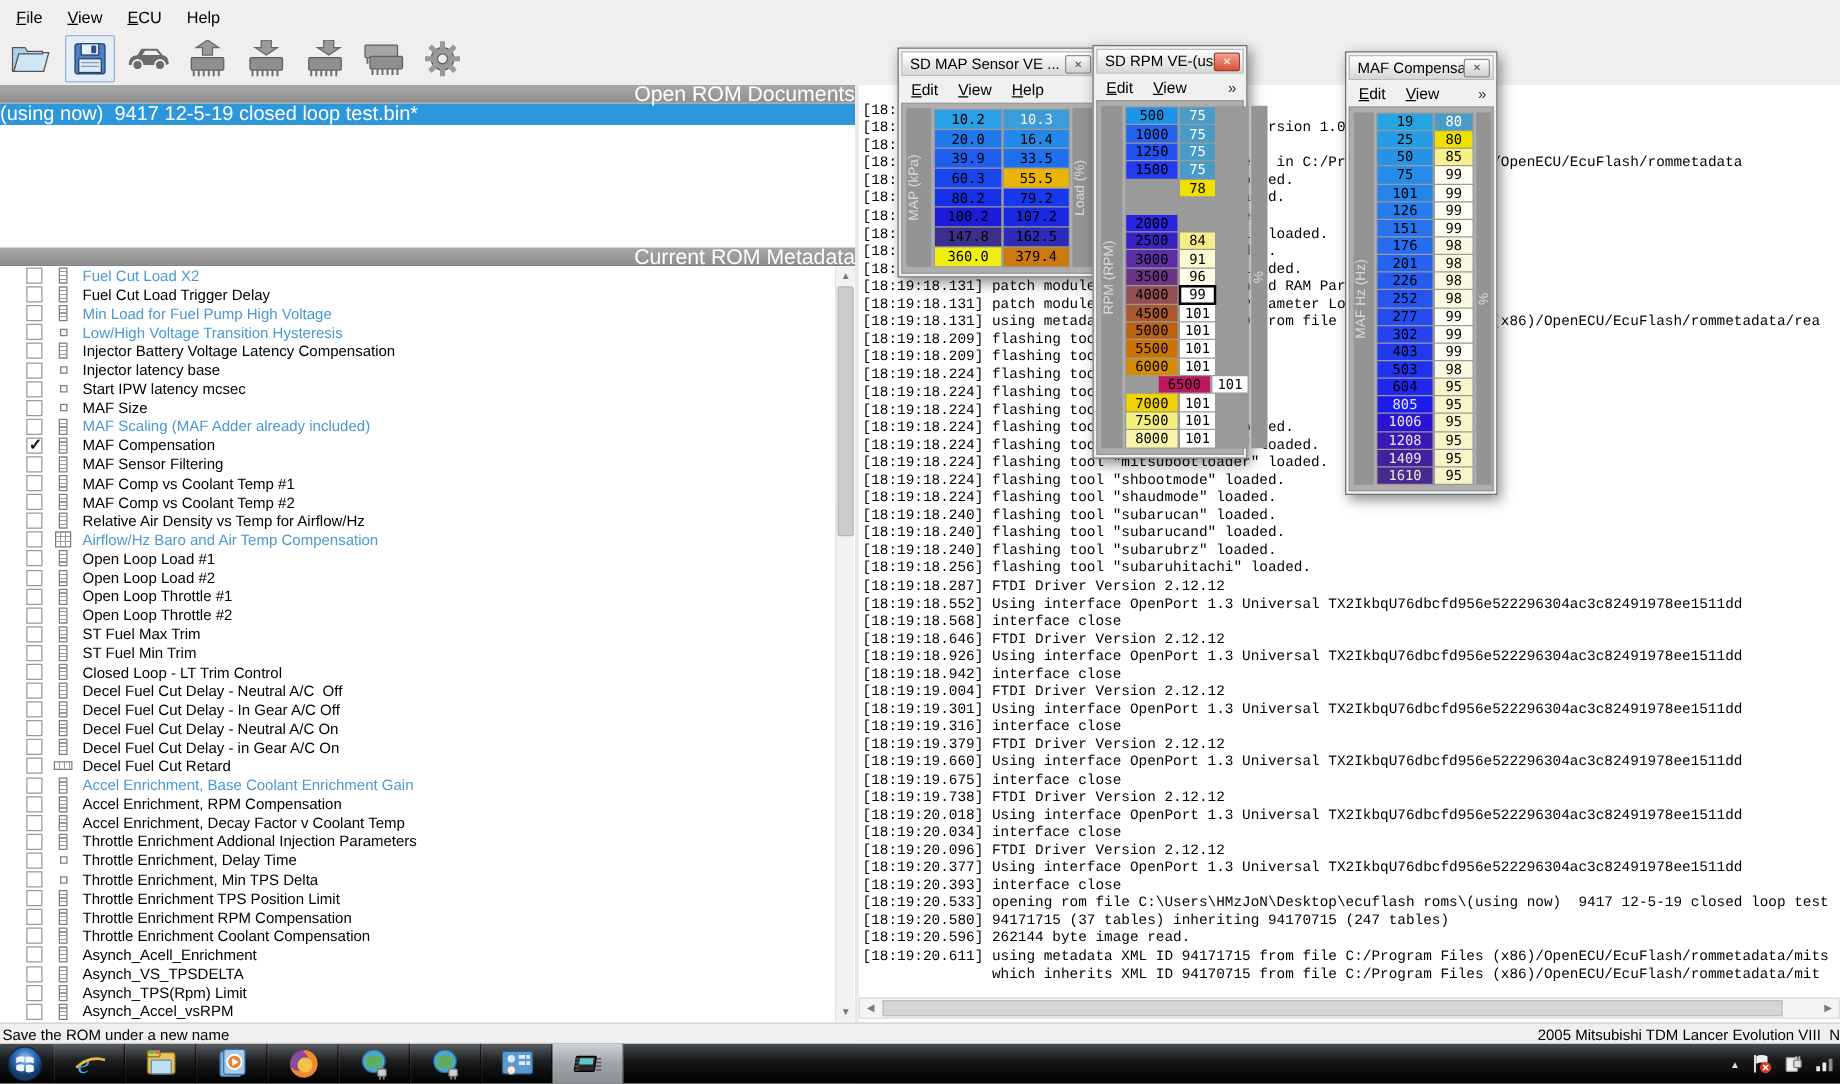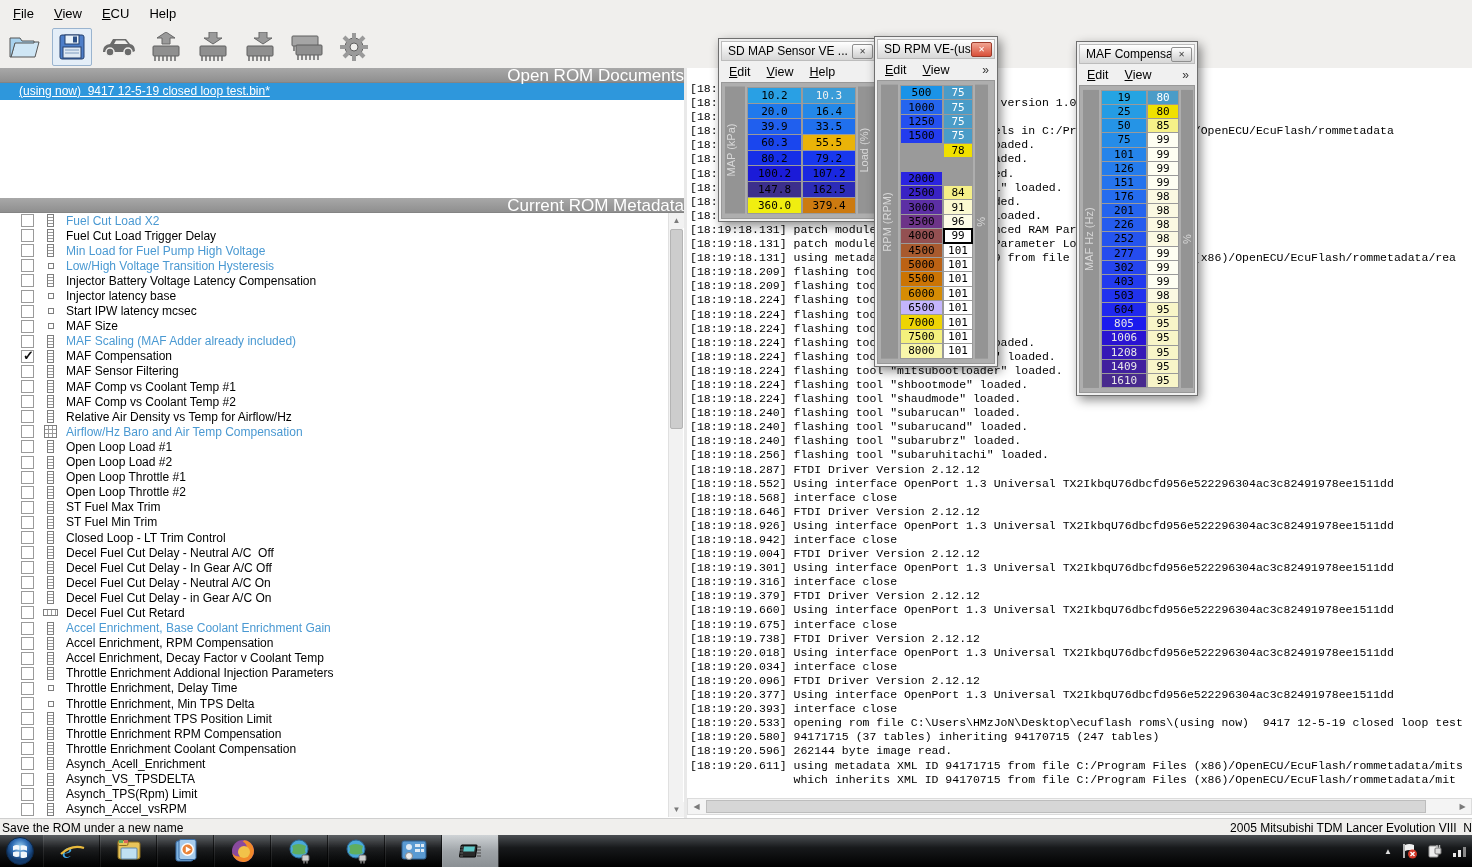--- a/index.html
+++ b/index.html
@@ -13,21 +13,21 @@
 
   
   .toolbar { position:absolute; left:0; top:26px; width:1472px; height:42px; background:#f0efed; display:flex; align-items:center; padding-left:5px; gap:7px; }
   .tbtn { width:40px; height:38px; display:flex; align-items:center; justify-content:center; }
   .tbtn.active { border:1px solid #9ab4cf; background:#e4eef8; border-radius:2px; }
 
   
   .left-pane { position:absolute; left:0; top:68px; width:684px; height:750px; background:#fff; }
   .sec-hdr { height:15px; background:linear-gradient(#a8a8a8,#8f8f8f); color:#fff; font-size:17px; text-align:right; line-height:15px; border-bottom:1px solid #848484; }
   .rom-list { height:115px; background:#fff; }
-  .rom-item { height:17px; line-height:17px; padding-left:19px; font-size:12px; white-space:pre;text-decoration:underline; }
+  .rom-item { height:17px; line-height:17px; padding-left:0; font-size:16px; white-space:pre; }
   .rom-item.selected { background:#2e97dc; color:#fff; }
   .tree { position:relative; height:755px; overflow:hidden; background:#fff; }
   .trow { height:15.1px; display:flex; align-items:center; padding-left:21px; }
   .cbx { width:13px; height:13px; border:1px solid #9a9a9a; background:#fff; margin-right:9px; position:relative; flex:none; }
   .cbx.checked::after { content:"✓"; position:absolute; left:1px; top:-3px; font-size:13px; font-weight:bold; color:#111; }
   .icoslot { width:15px; margin-right:8px; display:flex; justify-content:center; flex:none; }
   .ico-1d { width:7px; height:13px; border:1px solid #7d7d7d; background:repeating-linear-gradient(to bottom,#fff 0 2px,#9a9a9a 2px 3px); }
   .ico-scalar { width:6px; height:6px; border:1px solid #7d7d7d; background:#fff; }
   .ico-2d { width:13px; height:13px; border:1px solid #7d7d7d;
             background-image:repeating-linear-gradient(to right,transparent 0 3px,#9a9a9a 3px 4px),repeating-linear-gradient(to bottom,#fff 0 3px,#9a9a9a 3px 4px); }
@@ -747,21 +747,21 @@
           </div>
           <div class="grow">
             <div class="cell a" style="background: rgb(203, 116, 4);">5500</div>
             <div class="cell b" style="background: rgb(255, 255, 255);">101</div>
           </div>
           <div class="grow">
             <div class="cell a" style="background: rgb(214, 140, 4);">6000</div>
             <div class="cell b" style="background: rgb(255, 255, 255);">101</div>
           </div>
           <div class="grow">
-            <div class="cell a" style="background: #c4b5fd;">6500</div>
+            <div class="cell a" style="background: #be185d; margin-left: 26px;">6500</div>
             <div class="cell b" style="background: rgb(255, 255, 255);">101</div>
           </div>
           <div class="grow">
             <div class="cell a" style="background: rgb(238, 212, 4);">7000</div>
             <div class="cell b" style="background: rgb(255, 255, 255);">101</div>
           </div>
           <div class="grow">
             <div class="cell a" style="background: rgb(244, 240, 124);">7500</div>
             <div class="cell b" style="background: rgb(255, 255, 255);">101</div>
           </div>

